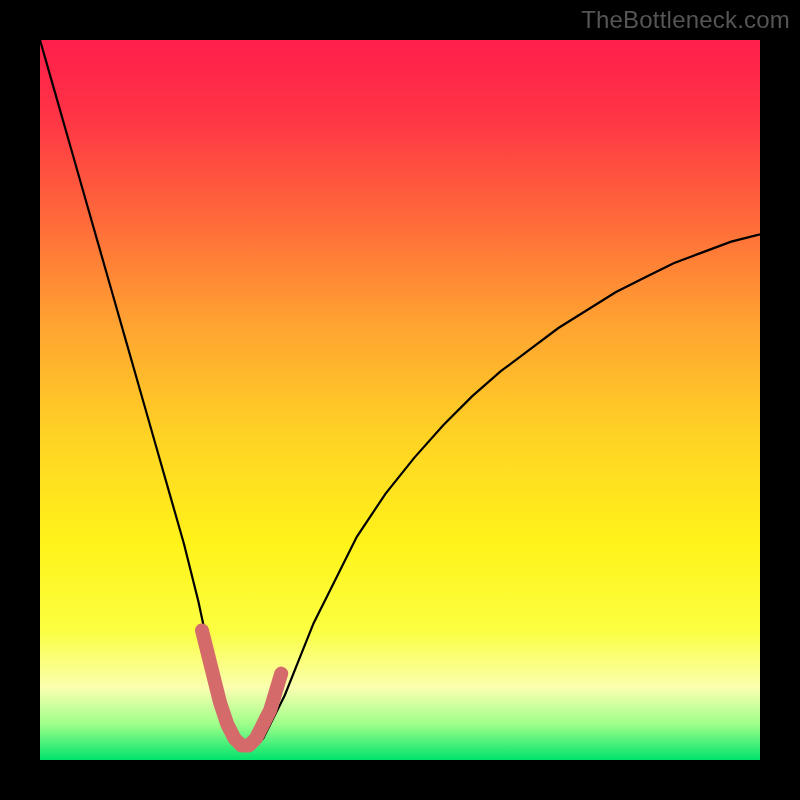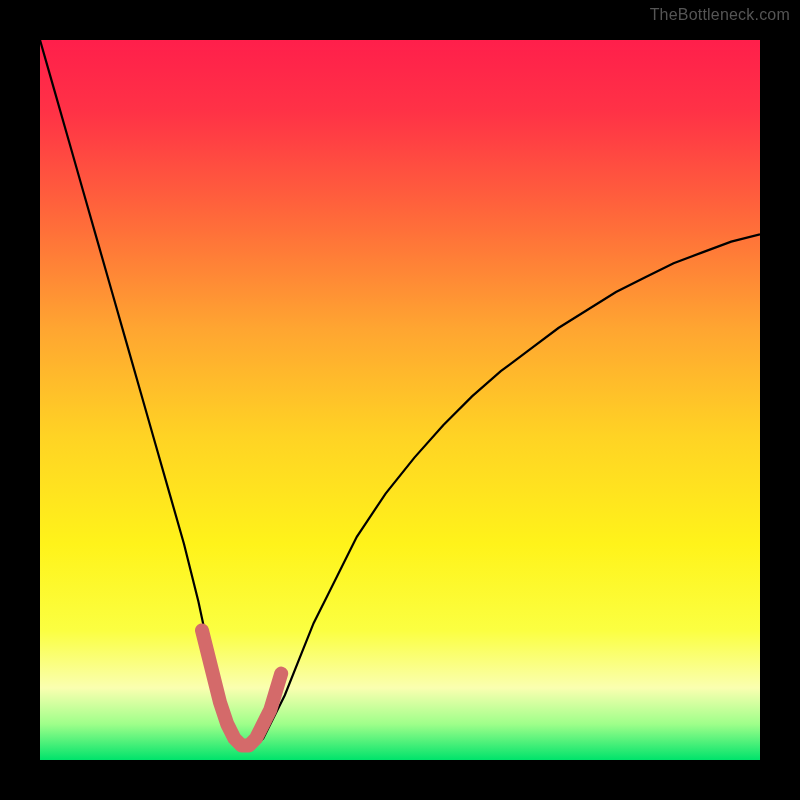--- a/index.html
+++ b/index.html
@@ -17,21 +17,21 @@
     top: 0;
     width: 800px;
     height: 800px;
     background: #000;
   }
   .watermark {
     position: absolute;
     top: 6px;
     right: 10px;
     color: #555;
-    font-size: 16px;
+    font-size: 24px;
     font-weight: 500;
     letter-spacing: 0.2px;
     user-select: none;
     text-align: center;
   }
   .plot {
     position: absolute;
     left: 40px;
     top: 40px;
     width: 720px;

